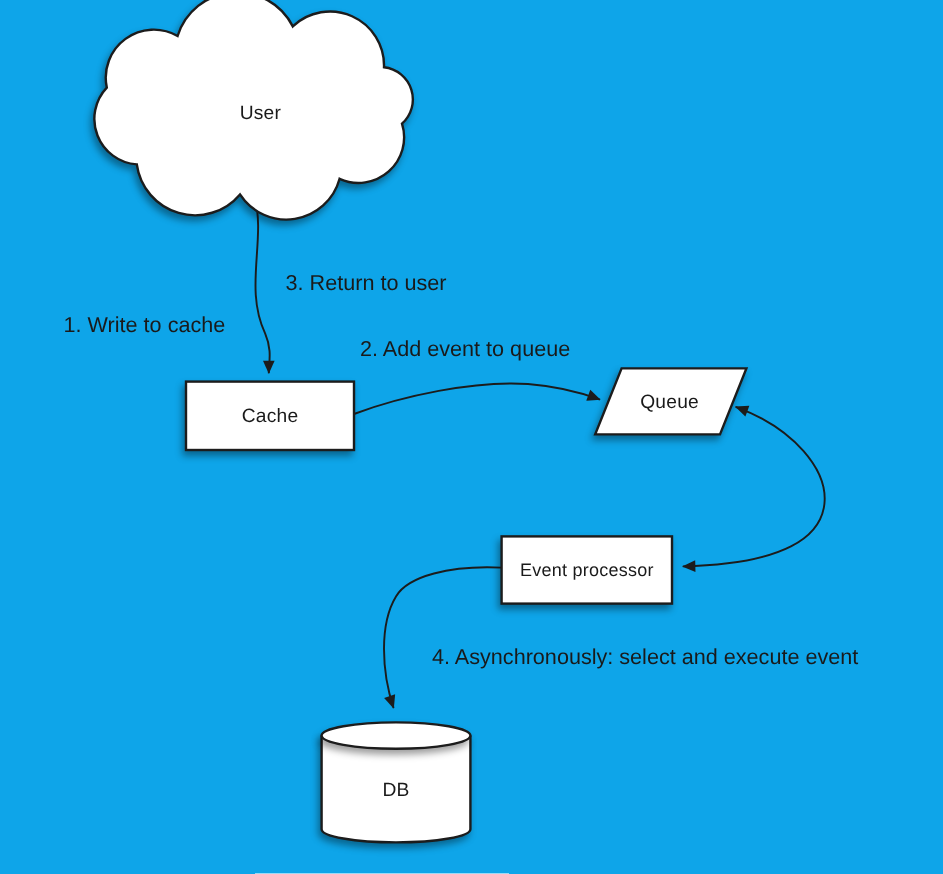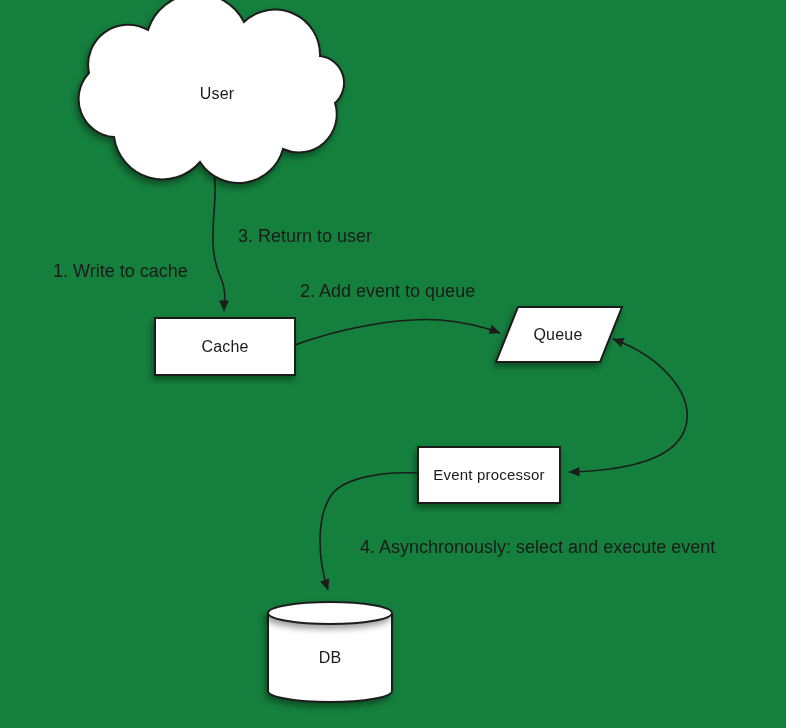--- a/index.html
+++ b/index.html
@@ -4,21 +4,21 @@
 <style>
   html, body {
     margin: 0;
     padding: 0;
     background: #ffffff;
   }
   .canvas {
     position: relative;
     width: 786px;
     height: 728px;
-    background: #15803d;
+    background: #0ea5e9;
     overflow: hidden;
     font-family: "Liberation Sans", "DejaVu Sans", sans-serif;
   }
   svg { display: block; }
   .shape {
     fill: #ffffff;
     stroke: #1c1c1c;
     stroke-width: 2;
     filter: drop-shadow(-2px 4px 3px rgba(0,0,0,0.38));
   }

